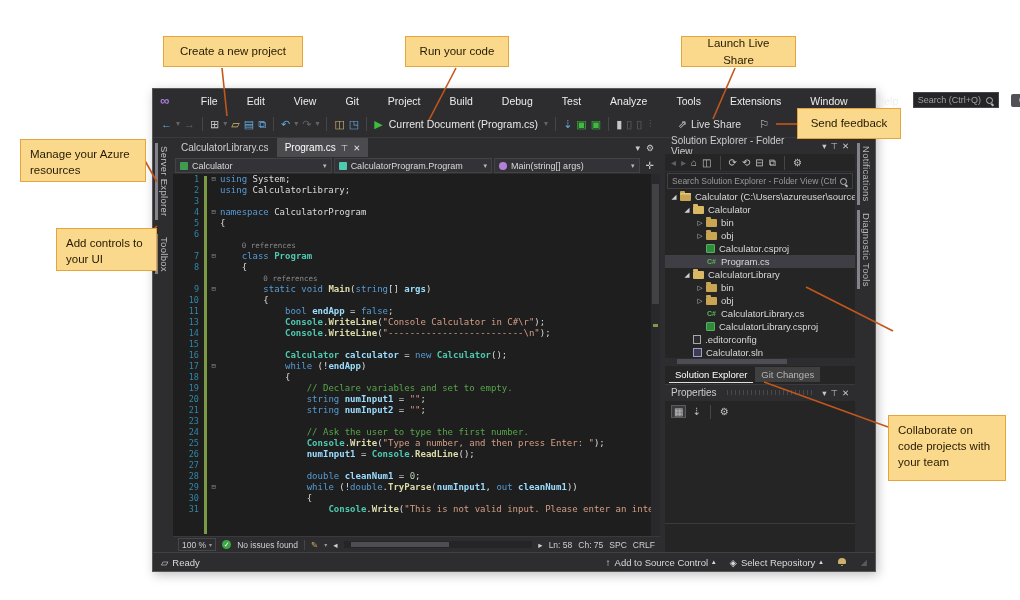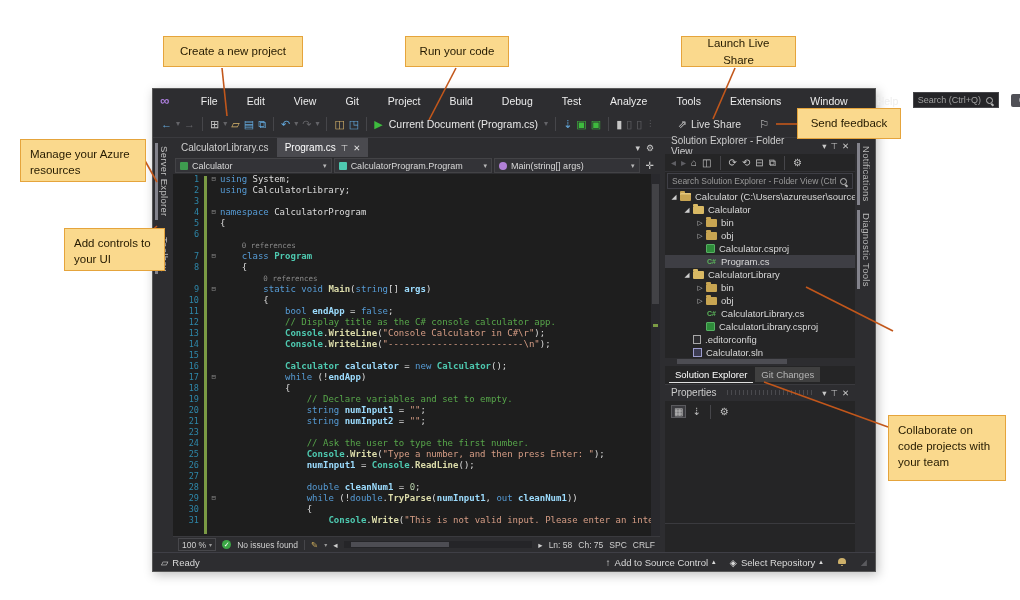--- a/index.html
+++ b/index.html
@@ -8,21 +8,21 @@
 
   
   .callout{position:absolute;background:#FAD98D;border:1px solid #E5A43C;color:#241A00;
            font-size:11.5px;line-height:1.4;padding:6px 9px;box-sizing:border-box;z-index:40;}
   .callout.center{display:flex;align-items:center;justify-content:center;text-align:center;}
   #co-create{left:163px;top:36px;width:140px;height:31px;}
   #co-run{left:405px;top:36px;width:104px;height:31px;}
   #co-live{left:681px;top:36px;width:115px;height:31px;}
   #co-feedback{left:797px;top:108px;width:104px;height:31px;}
   #co-azure{left:20px;top:139px;width:126px;height:43px;}
-  #co-controls{left:64px;top:228px;width:101px;height:43px;}
+  #co-controls{left:56px;top:228px;width:101px;height:43px;}
   #co-files{left:893px;top:303px;width:113px;height:66px;}
   #co-collab{left:888px;top:399px;width:118px;height:66px;margin-top:16px;}
   .connectors{position:absolute;left:0;top:0;width:1020px;height:600px;z-index:39;pointer-events:none;}
 
   
   .vs{position:absolute;left:152px;top:88px;width:724px;height:484px;background:#2D2D30;
       border:1px solid #585858;box-sizing:border-box;display:flex;flex-direction:column;
       box-shadow:2px 3px 10px rgba(0,0,0,.25);color:#ECECEC;}
 
   
@@ -281,21 +281,20 @@
               <div class="crow"><span class="gut">4</span><span class="fold">⊟</span><span class="ctext"><span class="tk-k">namespace </span><span class="tk-p">CalculatorProgram</span></span></div>
               <div class="crow"><span class="gut">5</span><span class="fold"></span><span class="ctext"><span class="tk-p">{</span></span></div>
               <div class="crow"><span class="gut">6</span><span class="fold"></span><span class="ctext"></span></div>
               <div class="crow"><span class="gut"></span><span class="fold"></span><span class="lenstext" style="padding-left: 21.68px;">0 references</span></div>
               <div class="crow"><span class="gut">7</span><span class="fold">⊟</span><span class="ctext"><span class="tk-p">    </span><span class="tk-k">class </span><span class="tk-t">Program</span></span></div>
               <div class="crow"><span class="gut">8</span><span class="fold"></span><span class="ctext"><span class="tk-p">    {</span></span></div>
               <div class="crow"><span class="gut"></span><span class="fold"></span><span class="lenstext" style="padding-left: 43.36px;">0 references</span></div>
               <div class="crow"><span class="gut">9</span><span class="fold">⊟</span><span class="ctext"><span class="tk-p">        </span><span class="tk-k">static void </span><span class="tk-m">Main</span><span class="tk-p">(</span><span class="tk-k">string</span><span class="tk-p">[] </span><span class="tk-l">args</span><span class="tk-p">)</span></span></div>
               <div class="crow"><span class="gut">10</span><span class="fold"></span><span class="ctext"><span class="tk-p">        {</span></span></div>
               <div class="crow"><span class="gut">11</span><span class="fold"></span><span class="ctext"><span class="tk-p">            </span><span class="tk-k">bool </span><span class="tk-l">endApp</span><span class="tk-p"> = </span><span class="tk-k">false</span><span class="tk-p">;</span></span></div>
-              <div class="crow"><span class="gut">12</span><span class="fold"></span><span class="ctext"><span class="tk-p">            </span><span class="tk-c">// Display title as the C# console calculator app.</span></span></div>
               <div class="crow"><span class="gut">13</span><span class="fold"></span><span class="ctext"><span class="tk-p">            </span><span class="tk-t">Console</span><span class="tk-p">.</span><span class="tk-m">WriteLine</span><span class="tk-p">(</span><span class="tk-s">"Console Calculator in C#\r"</span><span class="tk-p">);</span></span></div>
               <div class="crow"><span class="gut">14</span><span class="fold"></span><span class="ctext"><span class="tk-p">            </span><span class="tk-t">Console</span><span class="tk-p">.</span><span class="tk-m">WriteLine</span><span class="tk-p">(</span><span class="tk-s">"-------------------------\n"</span><span class="tk-p">);</span></span></div>
               <div class="crow"><span class="gut">15</span><span class="fold"></span><span class="ctext"></span></div>
               <div class="crow"><span class="gut">16</span><span class="fold"></span><span class="ctext"><span class="tk-p">            </span><span class="tk-t">Calculator </span><span class="tk-l">calculator</span><span class="tk-p"> = </span><span class="tk-k">new </span><span class="tk-t">Calculator</span><span class="tk-p">();</span></span></div>
               <div class="crow"><span class="gut">17</span><span class="fold">⊟</span><span class="ctext"><span class="tk-p">            </span><span class="tk-k">while </span><span class="tk-p">(!</span><span class="tk-l">endApp</span><span class="tk-p">)</span></span></div>
               <div class="crow"><span class="gut">18</span><span class="fold"></span><span class="ctext"><span class="tk-p">            {</span></span></div>
               <div class="crow"><span class="gut">19</span><span class="fold"></span><span class="ctext"><span class="tk-p">                </span><span class="tk-c">// Declare variables and set to empty.</span></span></div>
               <div class="crow"><span class="gut">20</span><span class="fold"></span><span class="ctext"><span class="tk-p">                </span><span class="tk-k">string </span><span class="tk-l">numInput1</span><span class="tk-p"> = </span><span class="tk-s">""</span><span class="tk-p">;</span></span></div>
               <div class="crow"><span class="gut">21</span><span class="fold"></span><span class="ctext"><span class="tk-p">                </span><span class="tk-k">string </span><span class="tk-l">numInput2</span><span class="tk-p"> = </span><span class="tk-s">""</span><span class="tk-p">;</span></span></div>
               <div class="crow"><span class="gut">23</span><span class="fold"></span><span class="ctext"></span></div>

